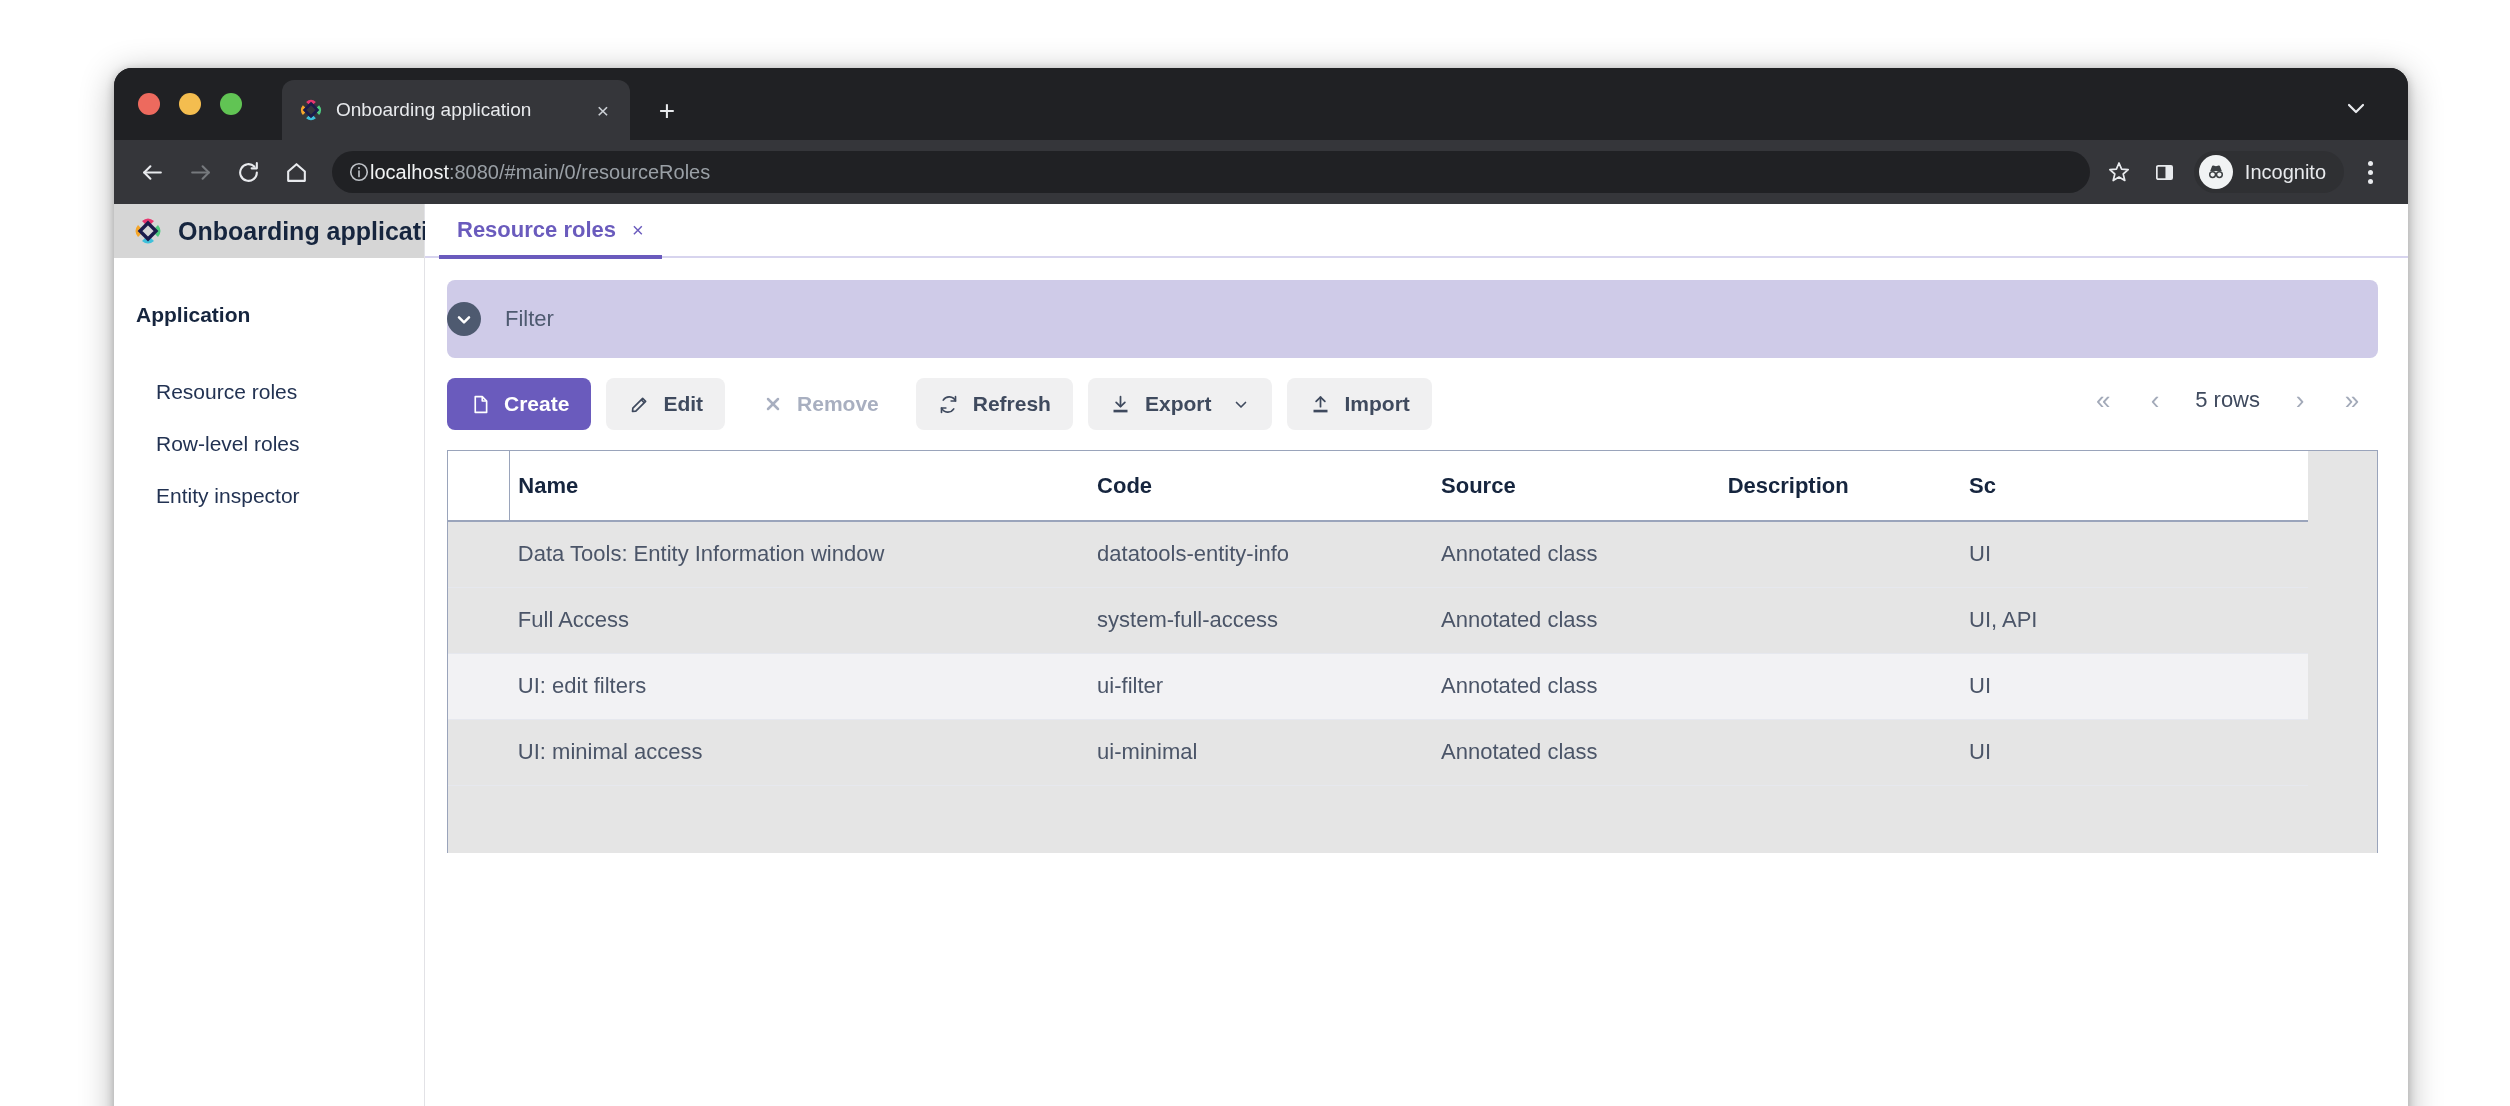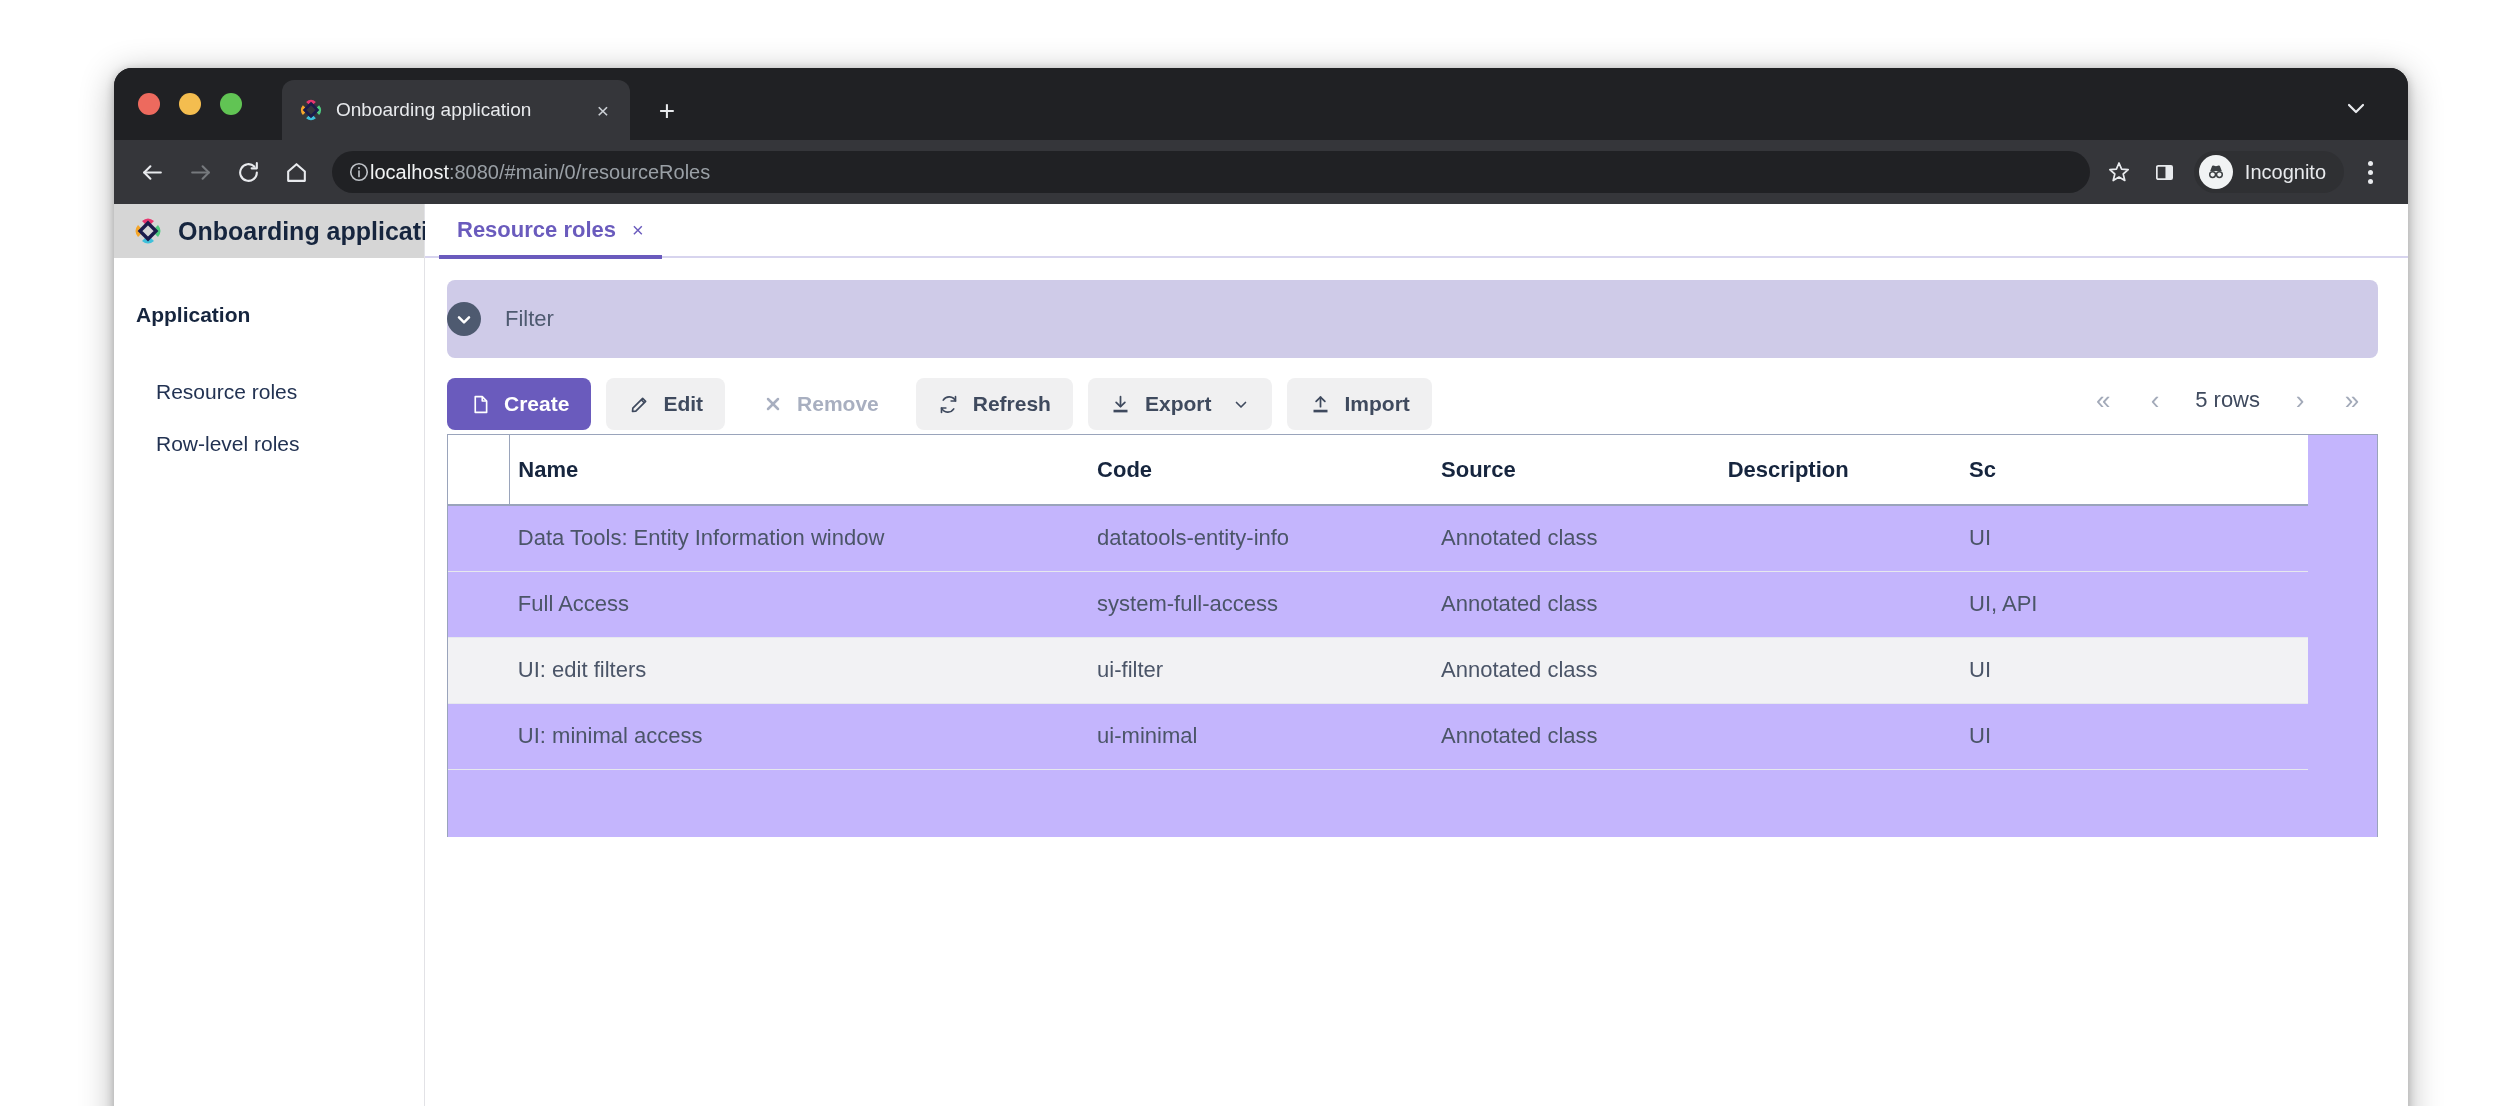--- a/index.html
+++ b/index.html
@@ -248,24 +248,24 @@
     display: flex; align-items: center; justify-content: center;
     color: #a3aab9; font-size: 26px; line-height: 1;
   }
   #pager-count {
     font-size: 22px; color: #3f4a5e;
     padding: 0 10px; white-space: nowrap;
   }
 
   
   #data-table-wrap {
-    margin-top: 4px;
+    margin-top: 20px;
     border: 1px solid #9aa4bb;
     border-bottom: none;
-    background: #c4b5fd;
+    background: #e5e5e5;
     overflow: hidden;
     height: 403px;
   }
   table#data-table {
     border-collapse: collapse;
     width: 1860px;
     table-layout: fixed;
   }
   #data-table col.c-sel  { width: 41px; }
   #data-table col.c-name { width: 384px; }
@@ -412,20 +412,21 @@
           </svg>
         </span>
         <span id="app-title">Onboarding application</span>
       </div>
 
       <div id="sidebar-nav">
         <div class="nav-section">Application</div>
         <div style="height:24px"></div>
         <div class="nav-item">Resource roles</div>
         <div class="nav-item">Row-level roles</div>
+        <div class="nav-item">Entity inspector</div>
       </div>
     </div>
 
     <div id="main">
 
       <div id="app-tabs">
         <div id="app-tab-resource-roles">
           <span id="app-tab-label">Resource roles</span>
           <span id="app-tab-close">×</span>
         </div>

